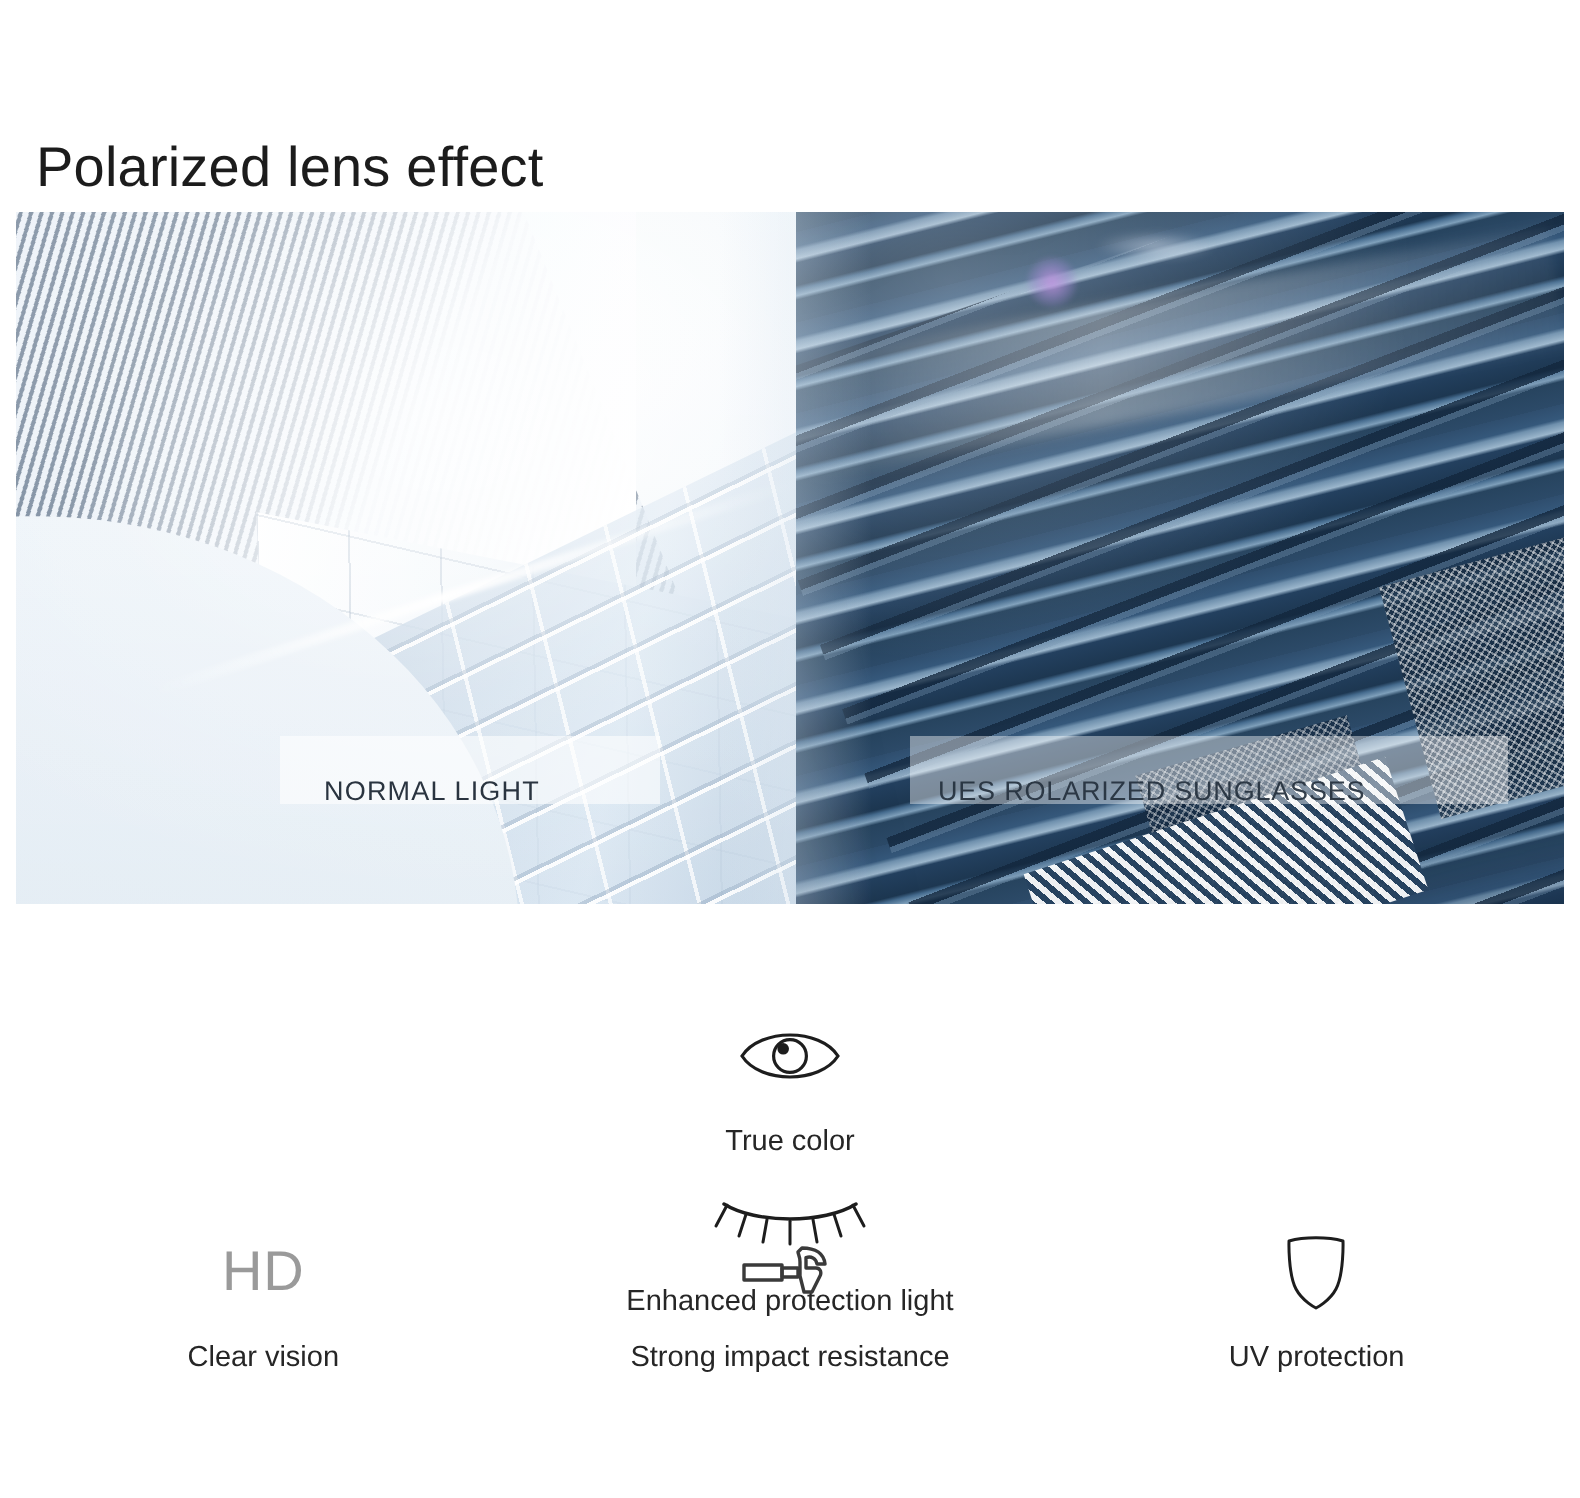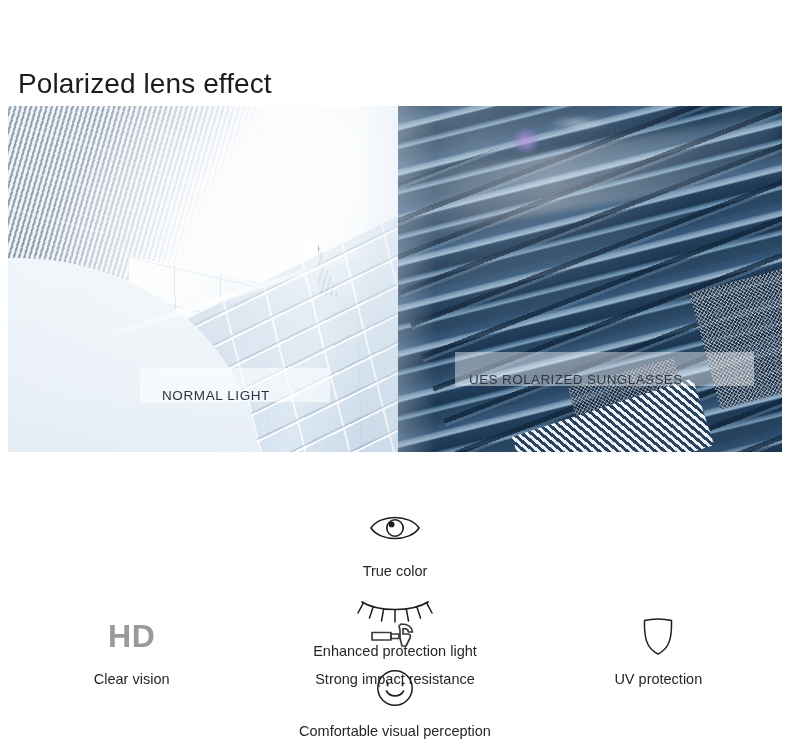--- a/index.html
+++ b/index.html
@@ -266,21 +266,21 @@
   }
   .plate-left {
     left: 132px;
     top: 262px;
     width: 168px;
     height: 34px;
     padding-left: 22px;
   }
   .plate-right {
     left: 447px;
-    top: 246px;
+    top: 262px;
     width: 285px;
     height: 34px;
     padding-left: 14px;
     background: rgba(255,255,255,0.42);
   }
   .plate-text {
     font-size: 13.5px;
     letter-spacing: 0.6px;
     color: #2a3440;
     white-space: nowrap;
@@ -321,24 +321,24 @@
   }
   .feature-label {
     margin-top: 6px;
     font-size: 14.5px;
     color: #262626;
     text-align: center;
     white-space: nowrap;
     line-height: 1.25;
   }
   .hd-text {
-    font-size: 32px;
+    font-size: 28px;
     color: #9a9a9a;
     letter-spacing: 0.5px;
-    font-weight: 700;
+    font-weight: 400;
   }
   svg { display: block; overflow: visible; }
 </style>
 </head>
 <body>
 
 <div class="page">
 
   <h1 class="page-title">Polarized lens effect</h1>
 
@@ -409,31 +409,20 @@
             <path d="M39 19.6 L39 31" stroke="#1d1d1d" stroke-width="1.5" stroke-linecap="round"></path>
             <path d="M50.5 18.8 L52.5 30" stroke="#1d1d1d" stroke-width="1.5" stroke-linecap="round"></path>
             <path d="M61 16.2 L64.5 27" stroke="#1d1d1d" stroke-width="1.5" stroke-linecap="round"></path>
             <path d="M70.5 11.6 L76 22" stroke="#1d1d1d" stroke-width="1.5" stroke-linecap="round"></path>
           </svg>
         </div>
         <div class="feature-label">Enhanced protection light</div>
       </div>
 
 
-      <div class="feature">
-        <div class="feature-icon">
-          <svg width="40" height="40" viewBox="0 0 40 40">
-            <circle cx="20" cy="20" r="17.2" fill="none" stroke="#1d1d1d" stroke-width="1.5"></circle>
-            <path d="M12.5 14.5 L12.5 17.5" stroke="#1d1d1d" stroke-width="1.7" stroke-linecap="round"></path>
-            <path d="M27.5 14.5 L27.5 17.5" stroke="#1d1d1d" stroke-width="1.7" stroke-linecap="round"></path>
-            <path d="M11.5 23 C15 29.5, 25 29.5, 28.5 23" fill="none" stroke="#1d1d1d" stroke-width="1.6" stroke-linecap="round"></path>
-          </svg>
-        </div>
-        <div class="feature-label">Comfortable visual perception</div>
-      </div>
     </div>
 
     <div class="feature-row row-2">
 
       <div class="feature">
         <div class="feature-icon">
           <span class="hd-text">HD</span>
         </div>
         <div class="feature-label">Clear vision</div>
       </div>

